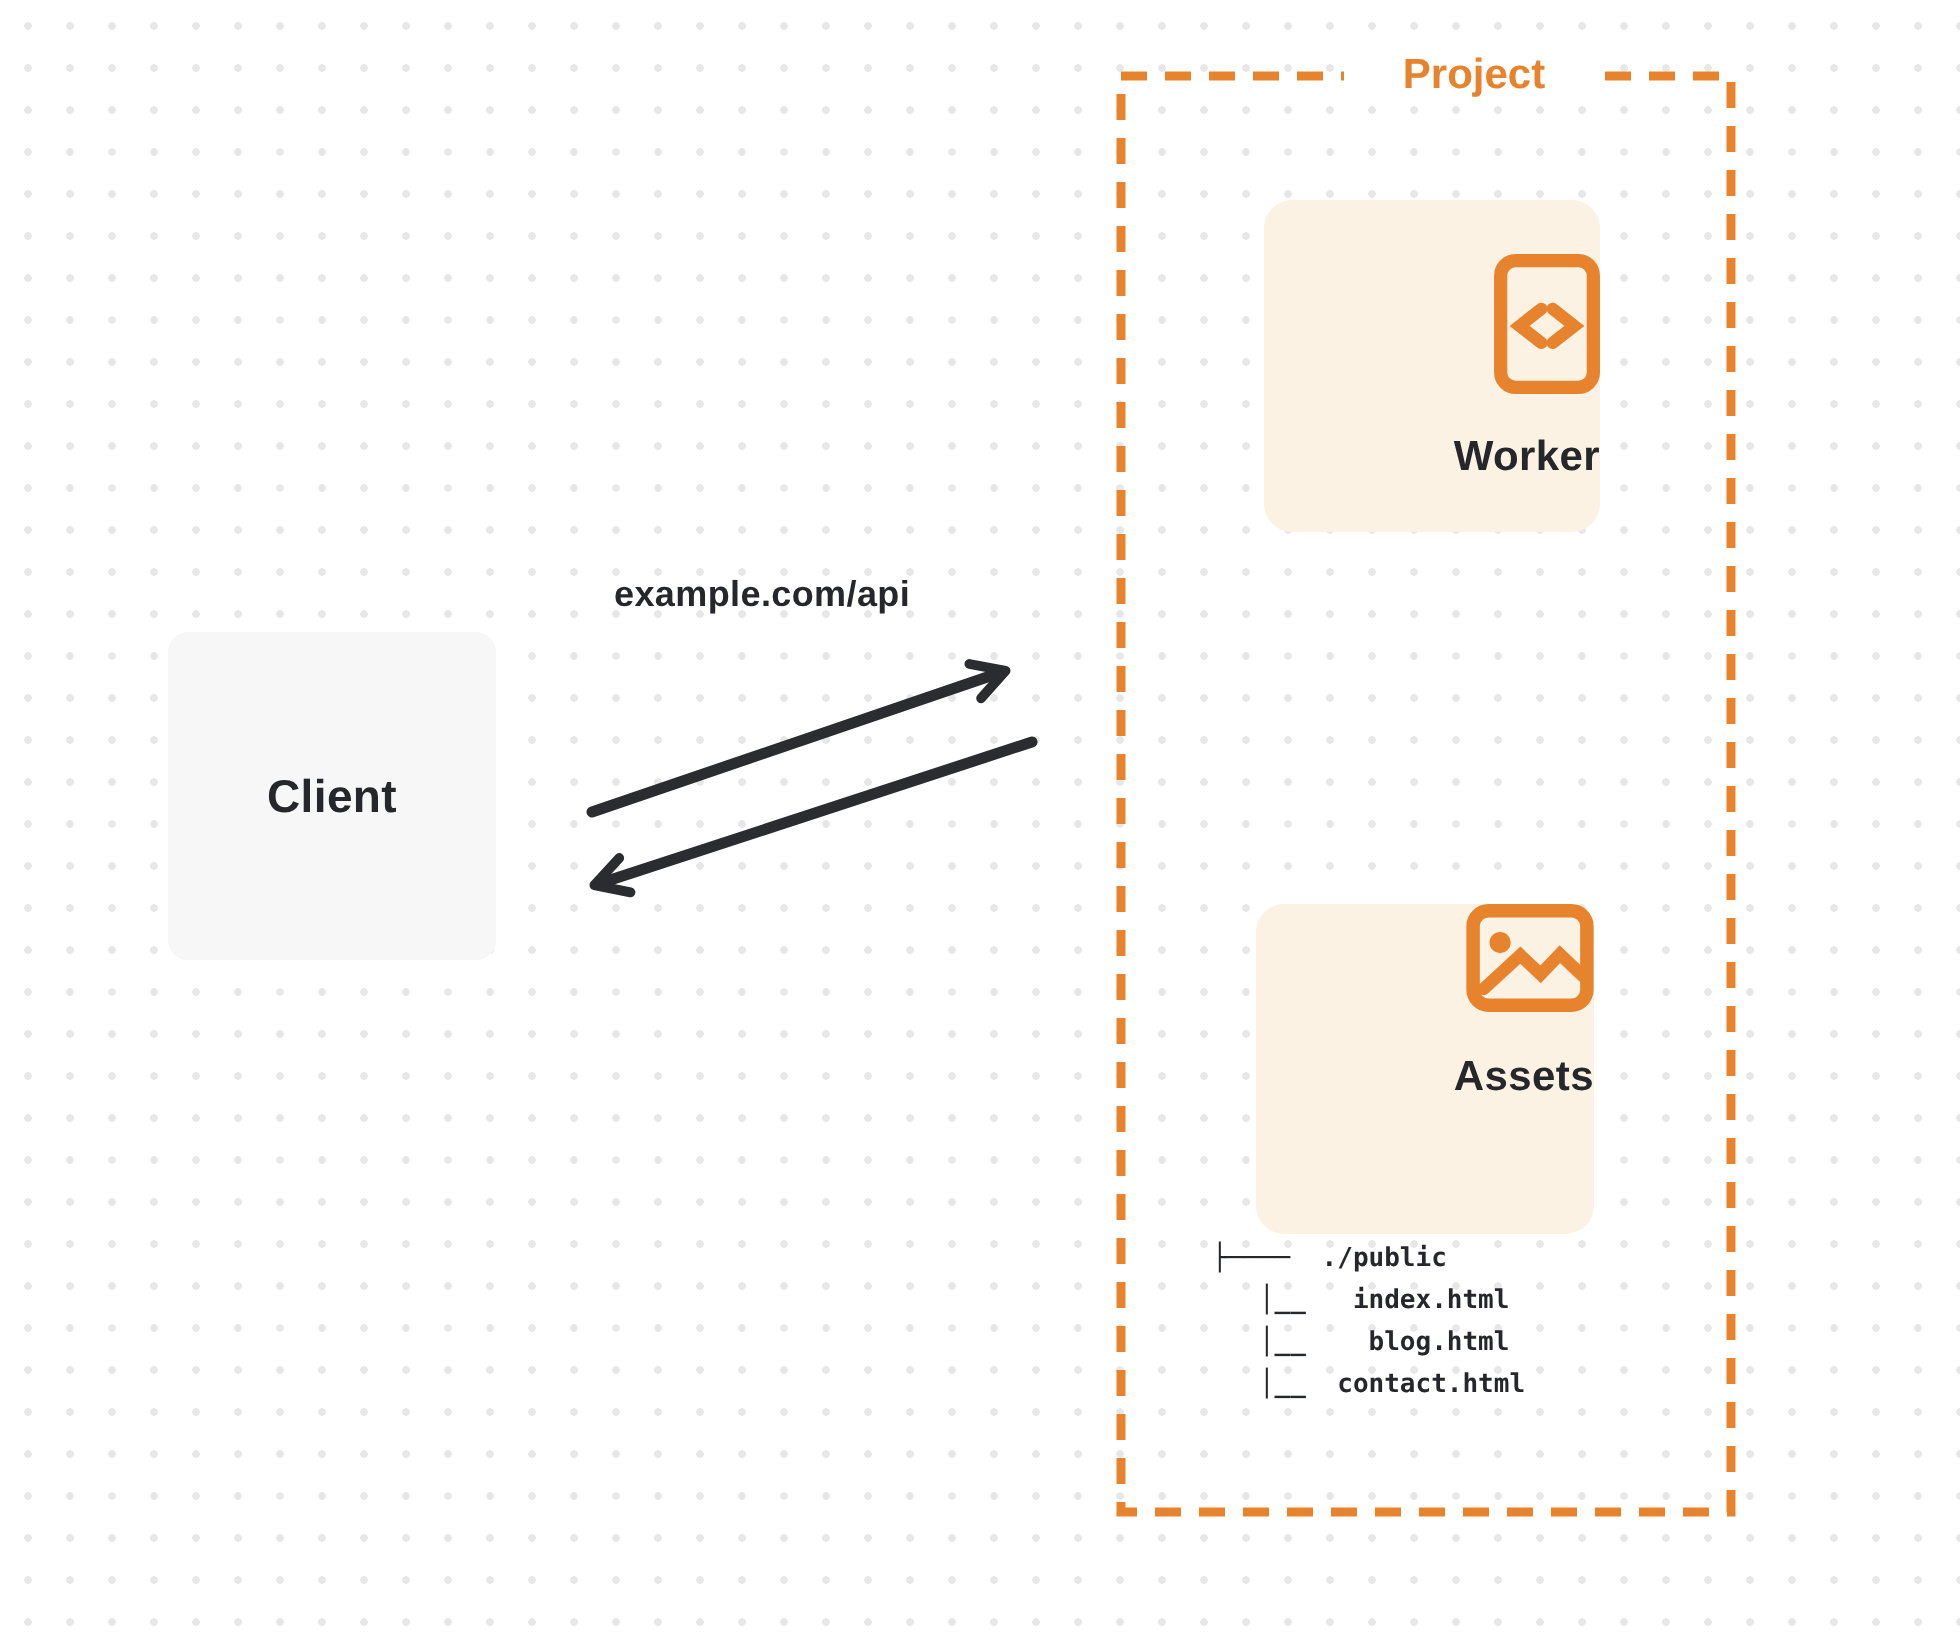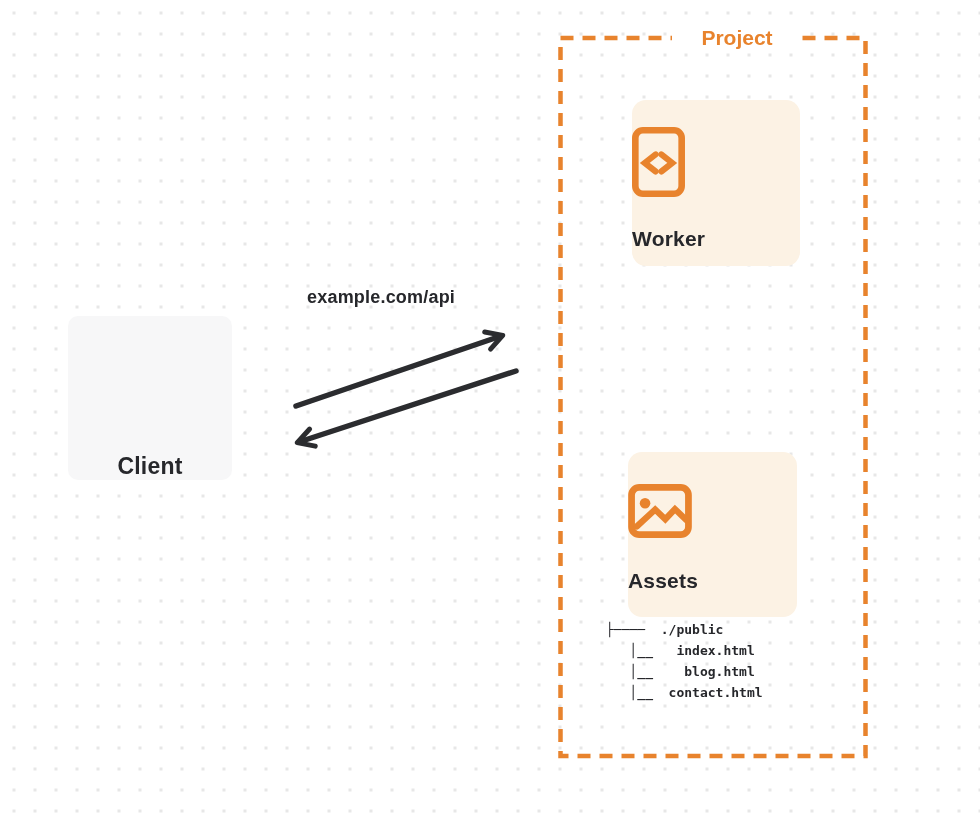--- a/index.html
+++ b/index.html
@@ -36,36 +36,36 @@
     text-align: center;
     background: #ffffff;
     color: var(--accent, #E8832D);
     font-size: 21px;
     font-weight: 700;
     line-height: 27px;
   }
 
   .client-card {
     position: absolute;
-    left: 68px; top: 316px;
+    left: 84px; top: 316px;
     width: 164px; height: 164px;
     background: var(--client_fill, #F7F7F8);
     border-radius: 10px;
-    display: flex; align-items: flex-end; justify-content: center;
+    display: flex; align-items: center; justify-content: center;
   }
   .client-card .card-label { font-size: 23px; }
 
   .node-card {
     position: absolute;
     background: var(--card_fill, #FCF2E4);
     border-radius: 14px;
-    display: flex; flex-direction: column; align-items: flex-start; gap: 10px;
+    display: flex; flex-direction: column; align-items: flex-end;
   }
   .worker-card { left: 632px; top: 100px; width: 168px; height: 166px; padding-top: 27px; }
-  .assets-card { left: 628px; top: 452px; width: 169px; height: 165px; padding-top: 32px; }
+  .assets-card { left: 628px; top: 452px; width: 169px; height: 165px; }
 
   .card-label {
     font-size: 21px;
     font-weight: 700;
     color: var(--ink, #26272B);
     letter-spacing: 0.2px;
   }
   .worker-card .card-label { margin-top: 20px; }
   .assets-card .card-label { margin-top: 21px; }
 

